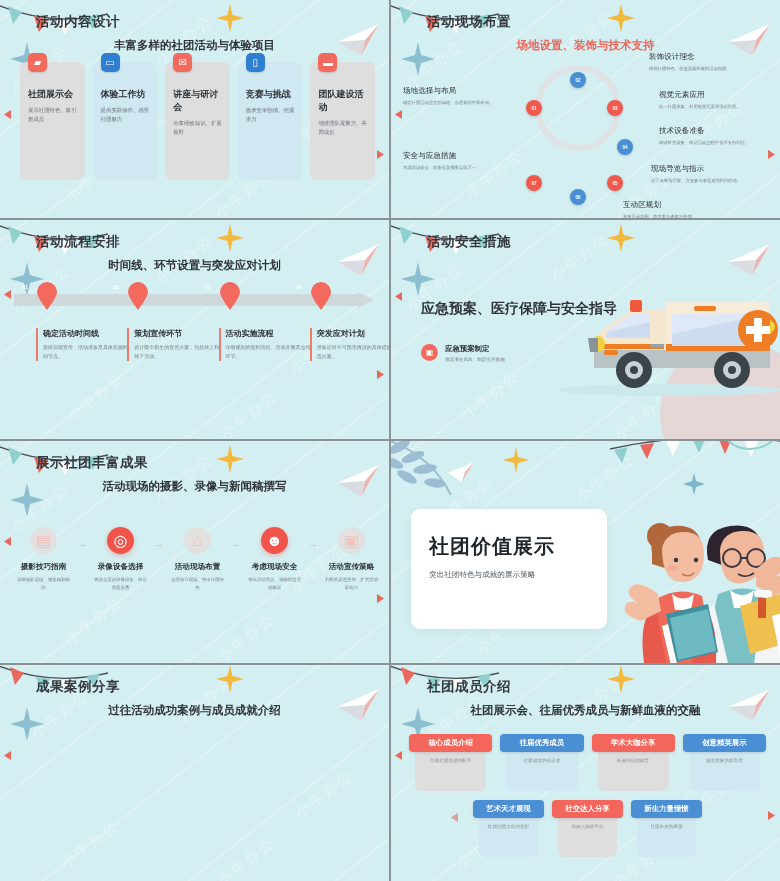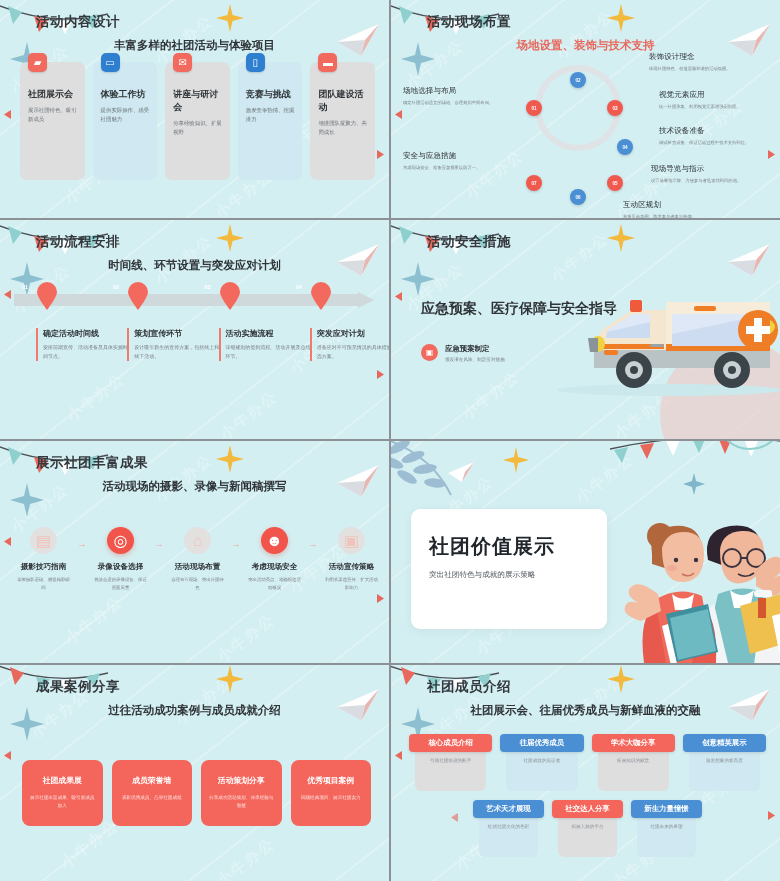--- a/index.html
+++ b/index.html
@@ -668,38 +668,20 @@
     <svg class="plane" viewBox="0 0 46 36">
       <polygon points="2,20 44,2 26,34" fill="#ffffff"></polygon>
       <polygon points="26,34 44,2 30,18" fill="#e8b7b2"></polygon>
       <polygon points="2,20 30,18 26,34" fill="#d9dde2"></polygon>
     </svg>
     <div class="tri-red left" style="left:4px; top:86px;"></div>
 
     <div class="slide-title">成果案例分享</div>
     <div class="slide-sub">过往活动成功案例与成员成就介绍</div>
 
-    <div class="rcards">
-      <div class="rcard">
-        <h5>社团成果展</h5>
-        <p>展示社团丰富成果、吸引新成员加入</p>
-      </div>
-      <div class="rcard">
-        <h5>成员荣誉墙</h5>
-        <p>表彰优秀成员、凸显社团成就</p>
-      </div>
-      <div class="rcard">
-        <h5>活动策划分享</h5>
-        <p>分享成功活动策划、传承经验与智慧</p>
-      </div>
-      <div class="rcard">
-        <h5>优秀项目案例</h5>
-        <p>回顾经典项目、展示社团实力</p>
-      </div>
-    </div>
   </div>
 
   <div class="slide">
     <div class="wm">
       <b style="left:30px; top:44px;">小牛办公</b>
       <b style="left:170px;top:24px;">小牛办公</b>
       <b style="left:292px;top:118px;">小牛办公</b>
       <b style="left:60px; top:172px;">小牛办公</b>
       <b style="left:216px;top:190px;">小牛办公</b>
     </div>

